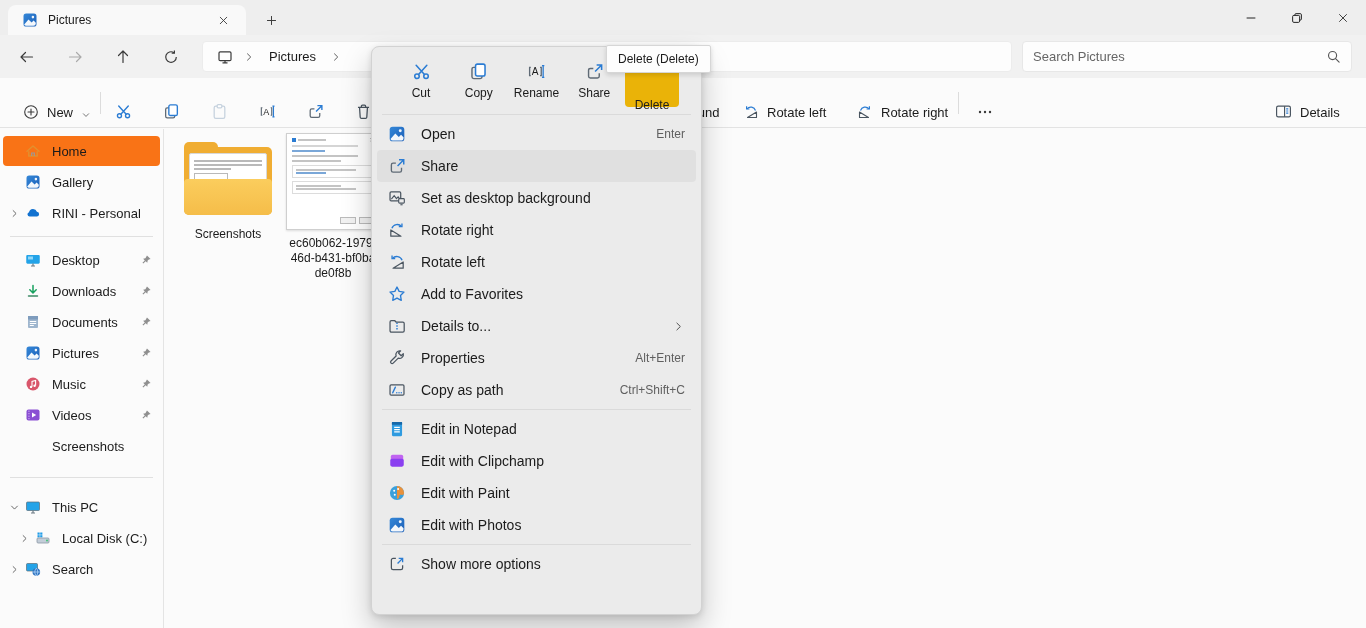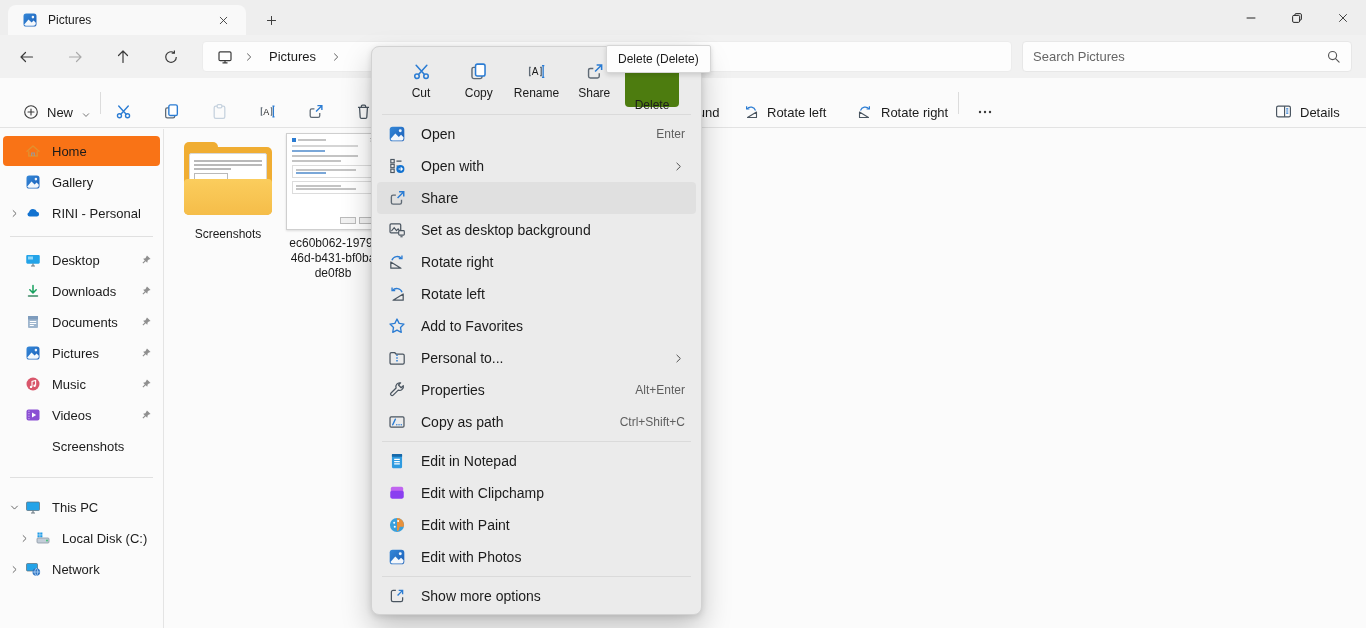--- a/index.html
+++ b/index.html
@@ -74,21 +74,21 @@
   .thumb .sq { width:4px; height:4px; background:#2b7cd3; }
   .thumb .x { margin-left:auto; font-size:6px; color:#888; line-height:4px; }
   .thumb .group { border:1px solid #dcdcdc; padding:2px 3px; margin-top:3px; }
   .thumb .btns { position:absolute; right:5px; bottom:5px; display:flex; gap:3px; }
   .thumb .btn { width:16px; height:7px; background:#f2f2f2; border:1px solid #bbb; }
 
   
   .ctx { position:absolute; left:371px; top:46px; width:331px; height:569px; background:#ebebeb; border:1px solid #d2d2d2; border-radius:8px; box-shadow:0 14px 30px rgba(0,0,0,.22), 0 2px 6px rgba(0,0,0,.12); z-index:40; padding:6px 0 7px; }
   .ctx-quick { display:flex; justify-content:space-between; padding:2px 22px 4px; }
   .qa { width:54px; height:52px; display:flex; flex-direction:column; align-items:center; justify-content:center; gap:5px; border-radius:4px; }
-  .qa.hover { background:#4d7c0f;gap:48px; }
+  .qa.hover { background:#eab308;gap:48px; }
   .qa .qlbl { font-size:12px; color:#1b1b1b; }
   .ctx-div { height:1px; background:#dadada; margin:3px 10px 3px; }
   .mi { height:32px; margin:0 5px; padding:0 11px; display:flex; align-items:center; border-radius:4px; }
   .mi.hover { background:#e0e0e0; }
   .mi .mic { width:18px; height:18px; margin-right:15px; flex:none; }
   .mi .mlbl { font-size:14px; color:#1b1b1b; flex:1; white-space:nowrap; }
   .mi .msc { font-size:12px; color:#5f5f5f; }
 
   
   .tooltip { position:absolute; left:606px; top:45px; height:28px; background:#fdfdfd; border:1px solid #d6d6d6; border-radius:2px; box-shadow:0 2px 5px rgba(0,0,0,.14); display:flex; align-items:center; padding:0 11px; font-size:12px; color:#1b1b1b; z-index:60; white-space:nowrap;justify-content:flex-end; }
@@ -627,21 +627,21 @@
       <span class="s-chev">
           <svg class="ic" width="11" height="11">
             <use href="#s-chev-r"></use>
           </svg>
         </span>
       <span class="s-icon">
           <svg class="ic" width="16" height="16">
             <use href="#s-net"></use>
           </svg>
         </span>
-      <span class="lbl">Network</span>
+      <span class="lbl">Search</span>
     </div>
   </div>
   <div class="side-divider"></div>
 
   <div class="tile" style="left:180px; top:12px; width:96px;">
     <div class="folder-g">
       <div class="folder-tabb"></div>
       <div class="folder-back"></div>
       <div class="folder-paper">
         <div class="ln"></div>
@@ -723,86 +723,73 @@
 
   <div class="mi">
     <span class="mic">
         <svg class="ic" width="18" height="18">
           <use href="#s-photos"></use>
         </svg>
       </span>
     <span class="mlbl">Open</span>
     <span class="msc">Enter</span>
   </div>
-  <div class="mi">
-    <span class="mic">
-        <svg class="ic" width="18" height="18">
-          <use href="#s-openwith"></use>
-        </svg>
-      </span>
-    <span class="mlbl">Open with</span>
+  <div class="mi hover">
+    <span class="mic">
+        <svg class="ic" width="18" height="18">
+          <use href="#s-share"></use>
+        </svg>
+      </span>
+    <span class="mlbl">Share</span>
+  </div>
+  <div class="mi">
+    <span class="mic">
+        <svg class="ic" width="18" height="18">
+          <use href="#s-setbg"></use>
+        </svg>
+      </span>
+    <span class="mlbl">Set as desktop background</span>
+  </div>
+  <div class="mi">
+    <span class="mic">
+        <svg class="ic" width="18" height="18">
+          <use href="#s-rotr"></use>
+        </svg>
+      </span>
+    <span class="mlbl">Rotate right</span>
+  </div>
+  <div class="mi">
+    <span class="mic">
+        <svg class="ic" width="18" height="18">
+          <use href="#s-rotl"></use>
+        </svg>
+      </span>
+    <span class="mlbl">Rotate left</span>
+  </div>
+  <div class="mi">
+    <span class="mic">
+        <svg class="ic" width="18" height="18">
+          <use href="#s-star"></use>
+        </svg>
+      </span>
+    <span class="mlbl">Add to Favorites</span>
+  </div>
+  <div class="mi">
+    <span class="mic">
+        <svg class="ic" width="18" height="18">
+          <use href="#s-zip"></use>
+        </svg>
+      </span>
+    <span class="mlbl">Details to...</span>
     <span>
         <svg class="ic" width="13" height="13">
           <use href="#s-chev-r"></use>
         </svg>
       </span>
   </div>
-  <div class="mi hover">
-    <span class="mic">
-        <svg class="ic" width="18" height="18">
-          <use href="#s-share"></use>
-        </svg>
-      </span>
-    <span class="mlbl">Share</span>
-  </div>
-  <div class="mi">
-    <span class="mic">
-        <svg class="ic" width="18" height="18">
-          <use href="#s-setbg"></use>
-        </svg>
-      </span>
-    <span class="mlbl">Set as desktop background</span>
-  </div>
-  <div class="mi">
-    <span class="mic">
-        <svg class="ic" width="18" height="18">
-          <use href="#s-rotr"></use>
-        </svg>
-      </span>
-    <span class="mlbl">Rotate right</span>
-  </div>
-  <div class="mi">
-    <span class="mic">
-        <svg class="ic" width="18" height="18">
-          <use href="#s-rotl"></use>
-        </svg>
-      </span>
-    <span class="mlbl">Rotate left</span>
-  </div>
-  <div class="mi">
-    <span class="mic">
-        <svg class="ic" width="18" height="18">
-          <use href="#s-star"></use>
-        </svg>
-      </span>
-    <span class="mlbl">Add to Favorites</span>
-  </div>
-  <div class="mi">
-    <span class="mic">
-        <svg class="ic" width="18" height="18">
-          <use href="#s-zip"></use>
-        </svg>
-      </span>
-    <span class="mlbl">Personal to...</span>
-    <span>
-        <svg class="ic" width="13" height="13">
-          <use href="#s-chev-r"></use>
-        </svg>
-      </span>
-  </div>
   <div class="mi">
     <span class="mic">
         <svg class="ic" width="18" height="18">
           <use href="#s-wrench"></use>
         </svg>
       </span>
     <span class="mlbl">Properties</span>
     <span class="msc">Alt+Enter</span>
   </div>
   <div class="mi">

